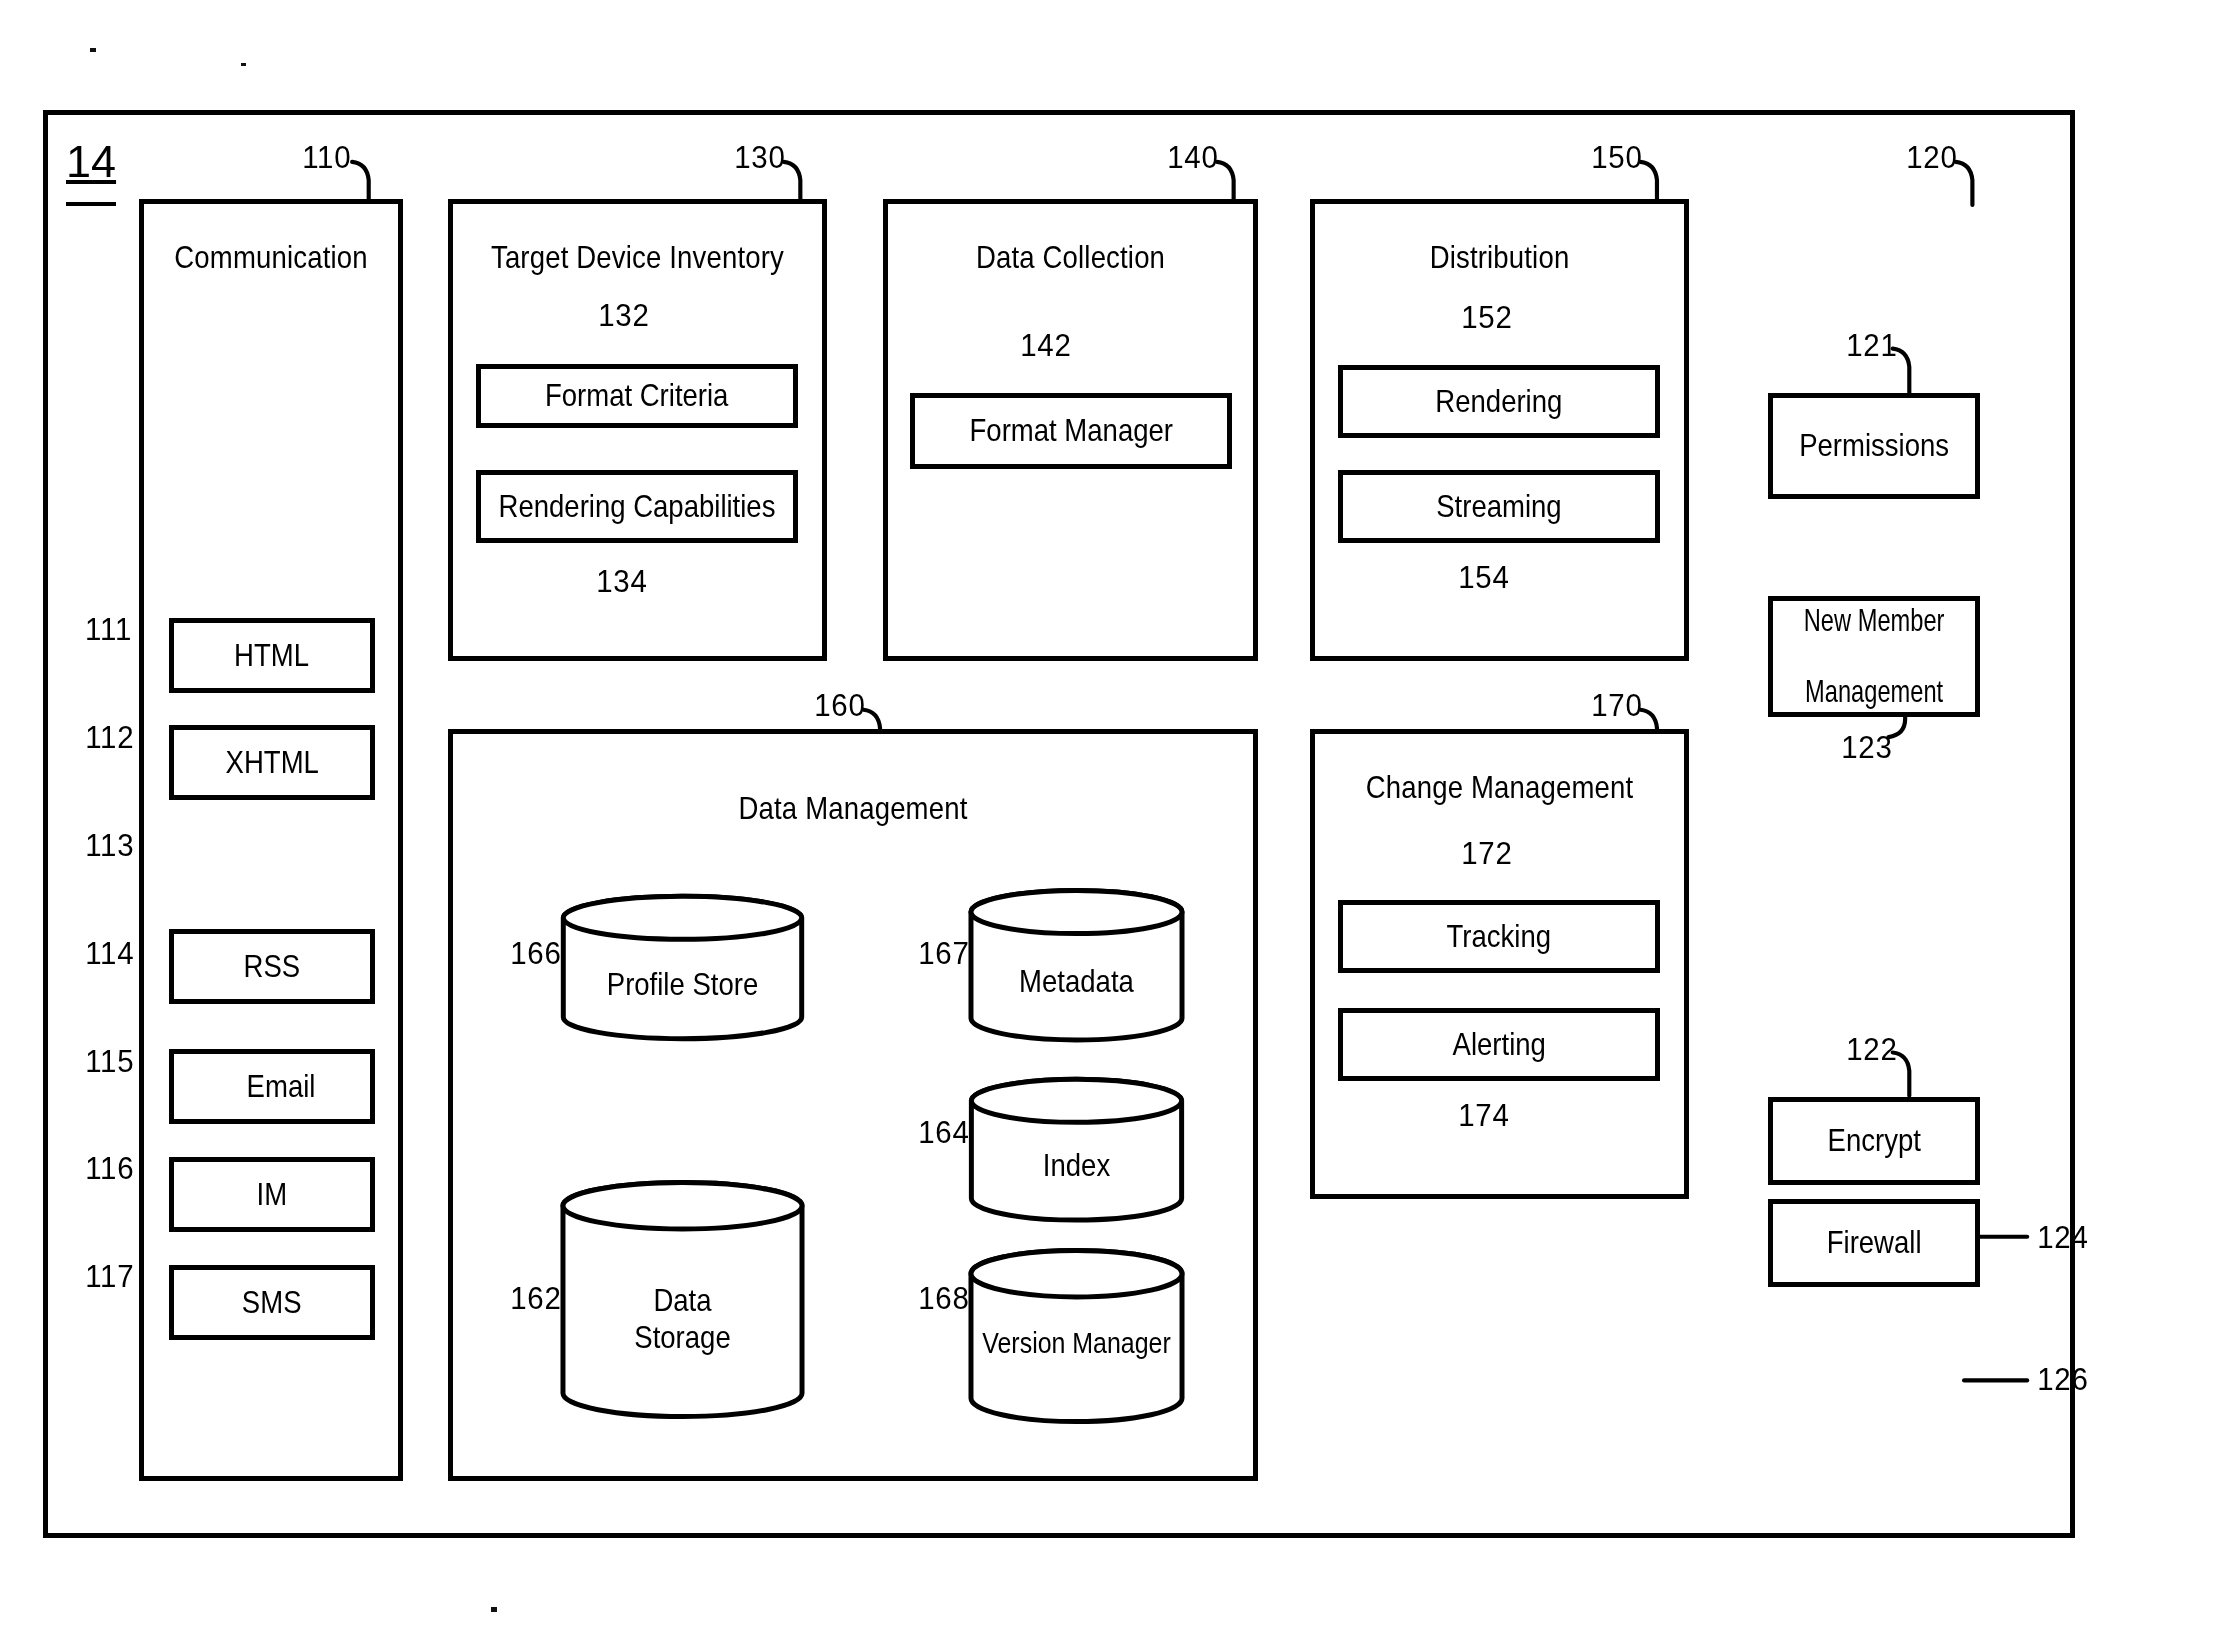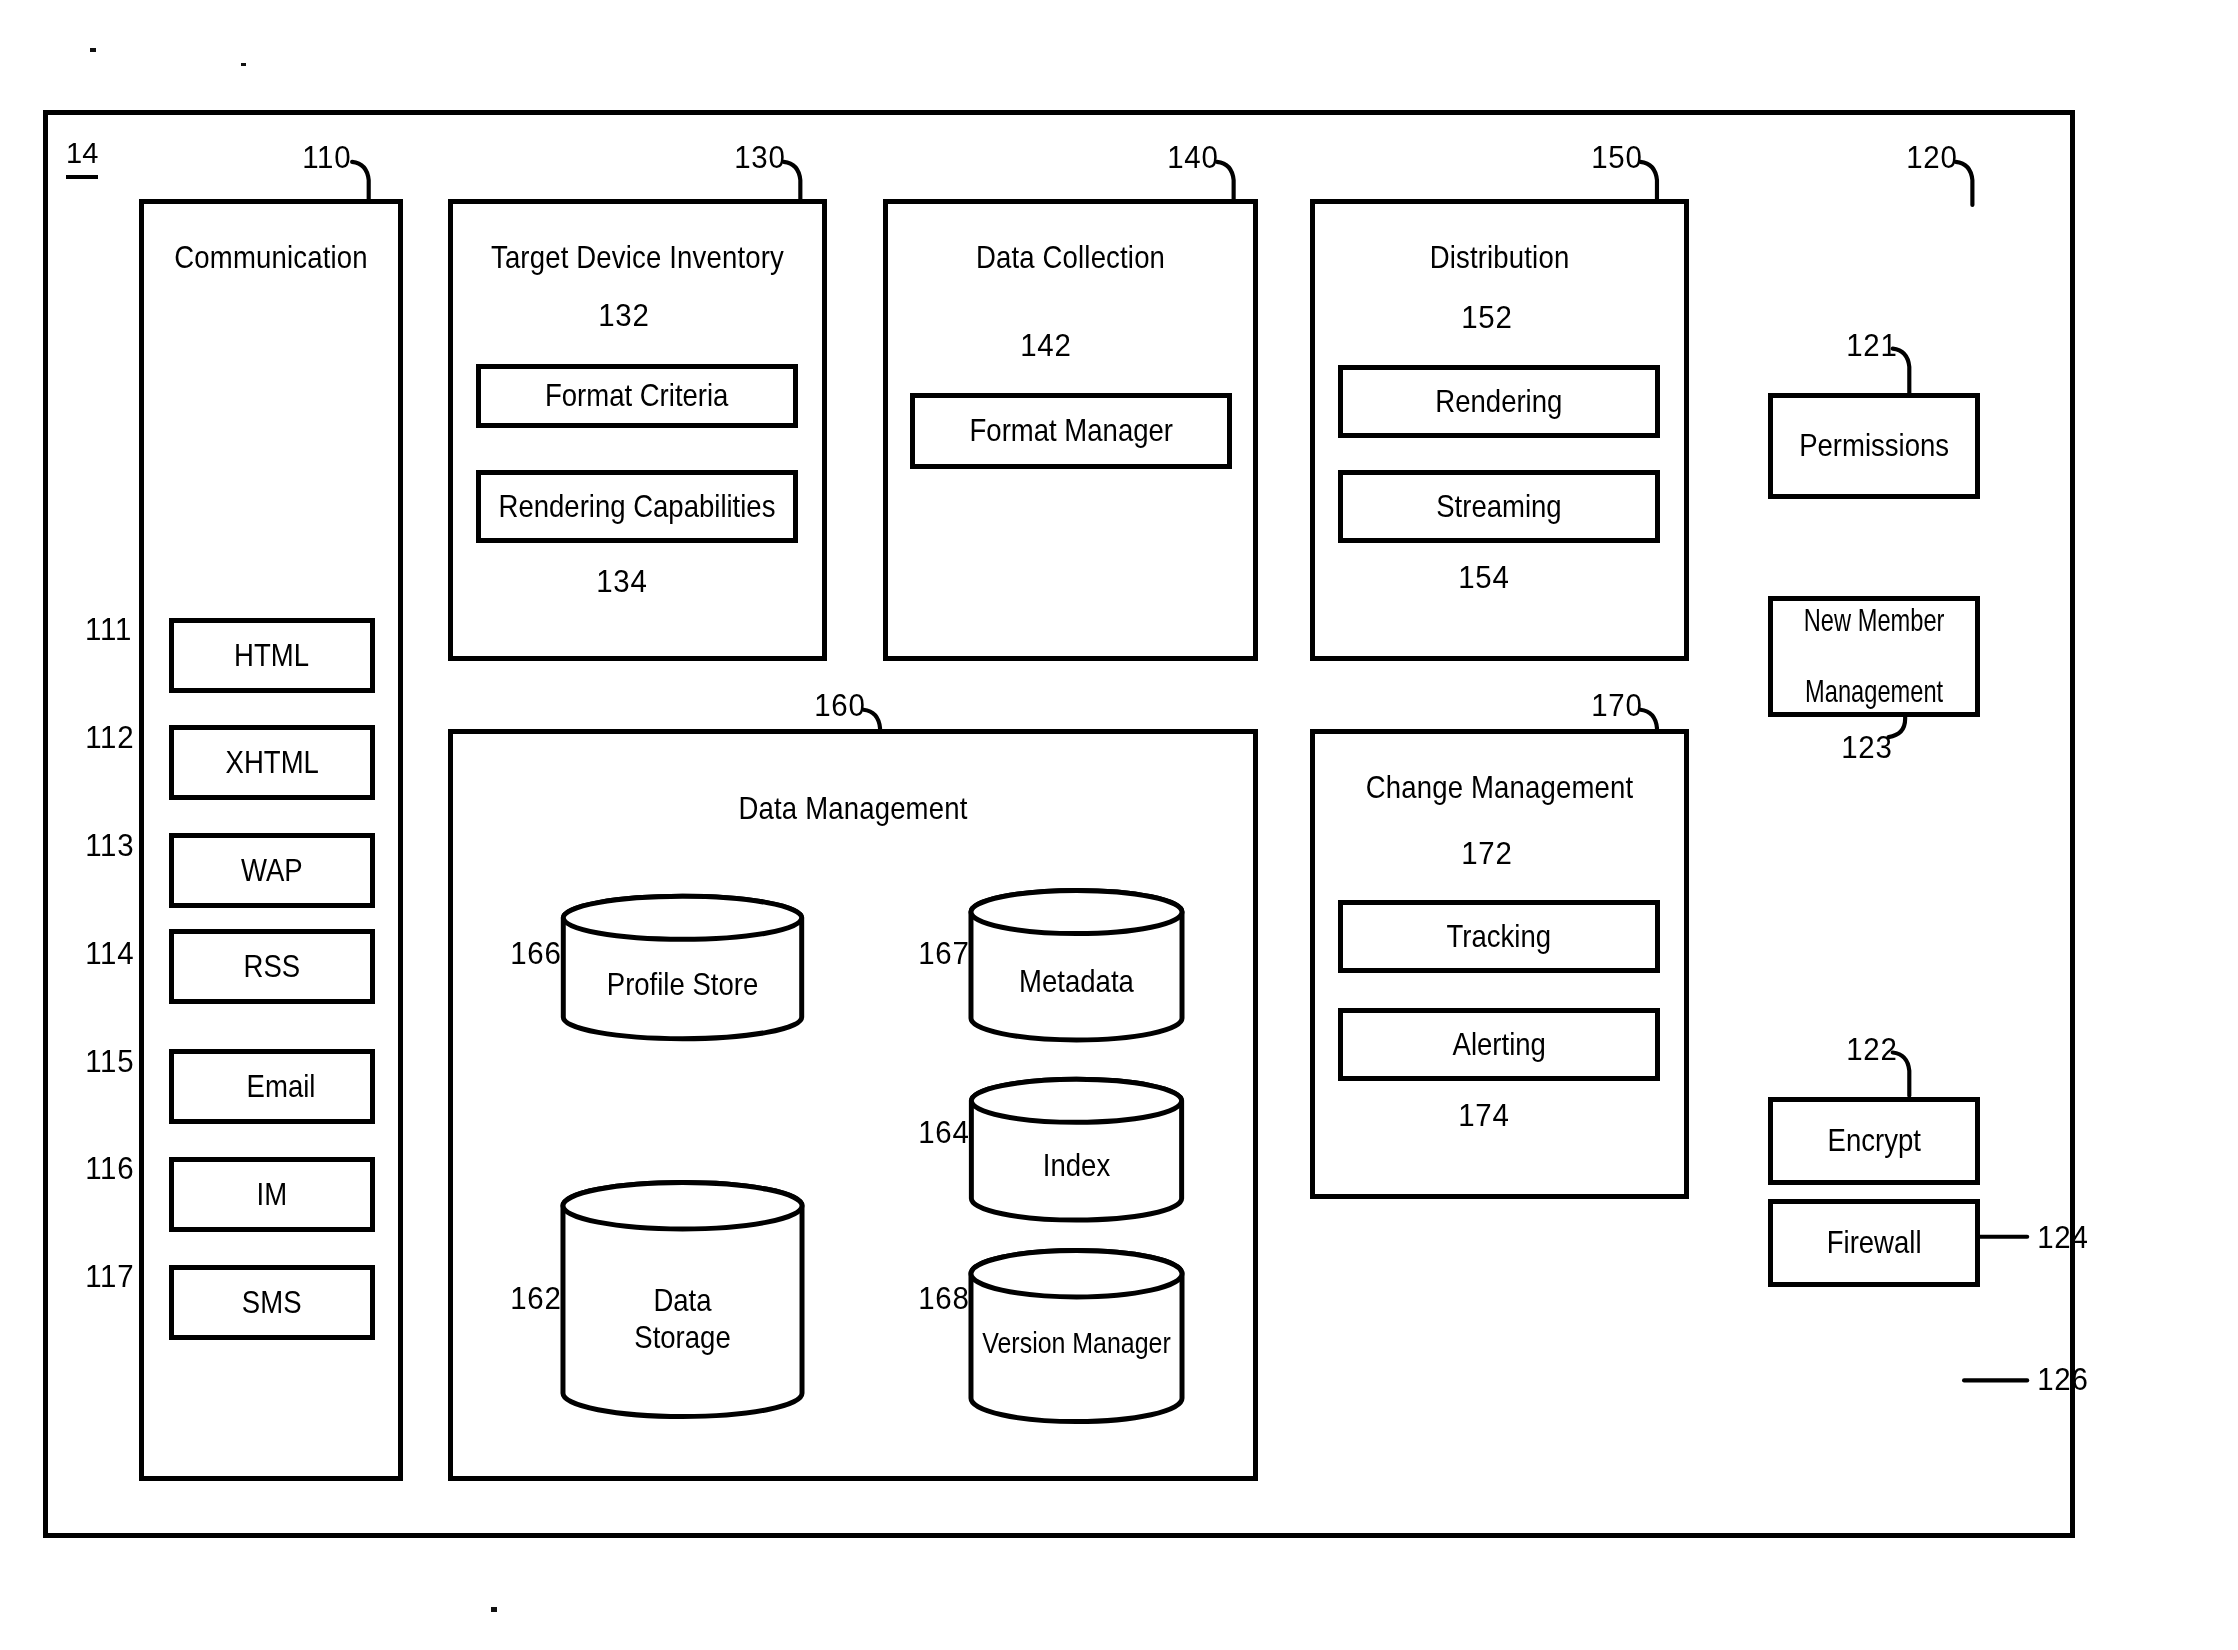--- a/index.html
+++ b/index.html
@@ -70,24 +70,25 @@
   
   .ref {
     position: absolute;
     font-size: 32px;
     letter-spacing: 0.8px;
     white-space: nowrap;
     transform: scaleX(0.92);
   }
   .ref-14 {
     position: absolute;
-    font-size: 29px;
+    font-size: 45px;
     border-bottom: 4.2px solid #000;
-    padding-bottom: 7px;
+    padding-bottom: 18px;
     line-height: 1;
+    text-decoration: underline;
   }
 
   
   .leaders {
     position: absolute;
     left: 0; top: 0;
     width: 2239px; height: 1651px;
     pointer-events: none;
   }
 
@@ -192,23 +193,20 @@
   <div class="subbox" style="left:169px;top:618px;width:206px;height:75px;">
       <span>HTML</span>
     </div>
 
   <div class="ref" style="left:83px;top:719px;">112</div>
   <div class="subbox" style="left:169px;top:725px;width:206px;height:75px;">
       <span>XHTML</span>
     </div>
 
   <div class="ref" style="left:83px;top:827px;">113</div>
-  <div class="subbox" style="left:169px;top:833px;width:206px;height:75px;">
-      <span>WAP</span>
-    </div>
 
   <div class="ref" style="left:83px;top:935px;">114</div>
   <div class="subbox" style="left:169px;top:929px;width:206px;height:75px;">
       <span>RSS</span>
     </div>
 
   <div class="ref" style="left:83px;top:1043px;">115</div>
   <div class="subbox" style="left:169px;top:1049px;width:206px;height:75px;padding-left:24px;">
       <span>Email</span>
     </div>

